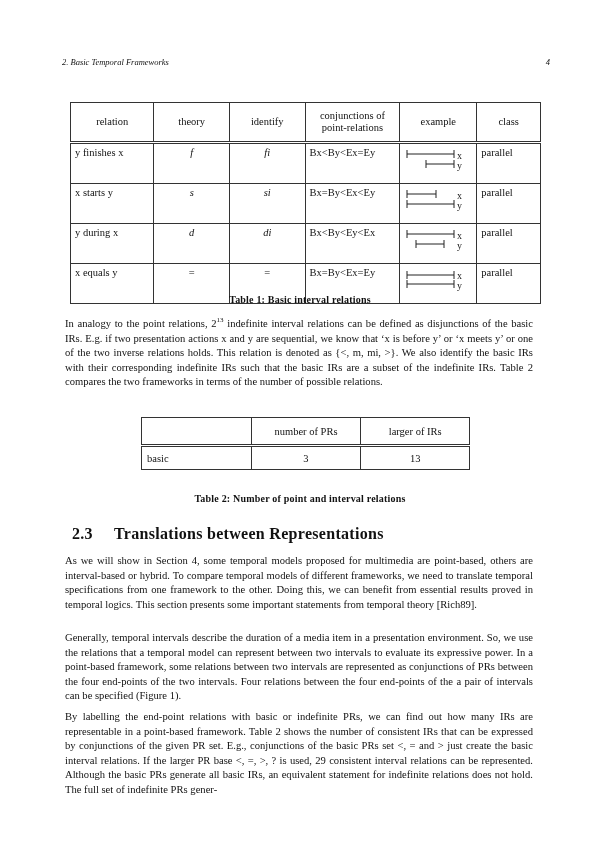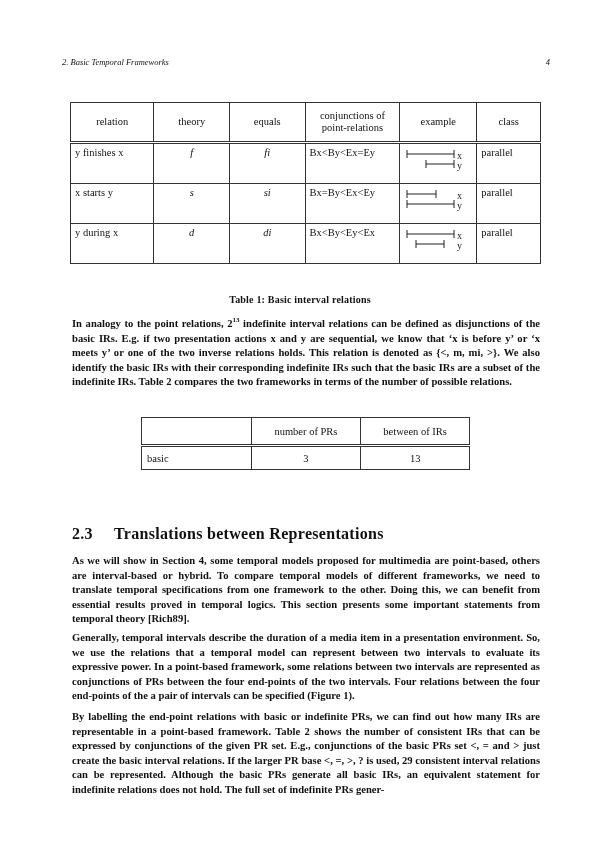--- a/index.html
+++ b/index.html
@@ -15,21 +15,21 @@
   table.t1 th, table.t1 td { border: 1px solid #333; padding: 0 4px; vertical-align: top; }
   table.t1 th { font-weight: normal; text-align: center; vertical-align: middle; height: 38px; line-height: 12px; }
   table.t1 thead tr th { border-bottom: 3px double #333; }
   table.t1 td { height: 36px; padding-top: 3px; }
   table.t1 td.c { text-align: center; }
   table.t1 td.it { font-style: italic; }
   .ex { display: block; margin-top: 1px; }
 
   .caption { position: absolute; left: 0; width: 600px; text-align: center; font-weight: bold; font-size: 10px; letter-spacing: 0.2px; }
 
-  .para { position: absolute; left: 72px; width: 468px; font-size: 10.6px; line-height: 14.6px; text-align: justify; font-weight: bold; }
+  .para { position: absolute; left: 65px; width: 468px; font-size: 10.6px; line-height: 14.6px; text-align: justify; }
   sup { font-size: 7px; line-height: 0; }
 
   table.t2 { position: absolute; left: 141px; top: 417px; width: 329px; border-collapse: collapse; font-size: 10.5px; }
   table.t2 th, table.t2 td { border: 1px solid #333; padding: 0 5px; height: 22px; }
   table.t2 th { font-weight: normal; text-align: center; height: 26px; }
   table.t2 thead tr th { border-bottom: 3px double #333; }
   table.t2 td.c { text-align: center; }
 
   .section-heading { position: absolute; left: 72px; top: 525px; font-size: 16px; font-weight: bold; letter-spacing: 0.3px; }
   .section-heading .num { display: inline-block; width: 42px; }
@@ -50,21 +50,21 @@
         <col style="width:76px">
         <col style="width:76px">
       <col style="width:95px">
         <col style="width:76px">
         <col style="width:64px">
     </colgroup>
     <thead>
       <tr>
         <th>relation</th>
         <th>theory</th>
-        <th>equals</th>
+        <th>identify</th>
         <th>
           <span>conjunctions of</span><br>
           <span>point-relations</span>
         </th>
         <th>example</th>
         <th>class</th>
       </tr>
     </thead>
     <tbody>
       <tr>
@@ -123,49 +123,71 @@
               <line x1="12" y1="16" x2="40" y2="16"></line>
                 <line x1="12" y1="12" x2="12" y2="20"></line>
                 <line x1="40" y1="12" x2="40" y2="20"></line>
             </g>
             <text x="53" y="11" font-size="10" font-family="Liberation Serif, serif" fill="#222">x</text>
             <text x="53" y="21" font-size="10" font-family="Liberation Serif, serif" fill="#222">y</text>
           </svg>
         </td>
         <td>parallel</td>
       </tr>
+      <tr>
+        <td>x equals y</td>
+        <td class="c it" style="font-style:normal">=</td>
+        <td class="c it" style="font-style:normal">=</td>
+        <td>Bx=By&lt;Ex=Ey</td>
+        <td>
+          <svg class="ex" width="68" height="26" viewBox="0 0 68 26">
+            <g stroke="#222" stroke-width="1" fill="none">
+              <line x1="3" y1="7" x2="50" y2="7"></line>
+                <line x1="3" y1="3" x2="3" y2="11"></line>
+                <line x1="50" y1="3" x2="50" y2="11"></line>
+              <line x1="3" y1="16" x2="50" y2="16"></line>
+                <line x1="3" y1="12" x2="3" y2="20"></line>
+                <line x1="50" y1="12" x2="50" y2="20"></line>
+            </g>
+            <text x="53" y="11" font-size="10" font-family="Liberation Serif, serif" fill="#222">x</text>
+            <text x="53" y="21" font-size="10" font-family="Liberation Serif, serif" fill="#222">y</text>
+          </svg>
+        </td>
+        <td>parallel</td>
+      </tr>
     </tbody>
   </table>
 
   <div class="caption" style="top:294px">Table 1: Basic interval relations</div>
 
   <div class="para" style="top:317px"><span>In analogy to the point relations, 2</span><sup>13</sup><span> indefinite interval relations can be defined as disjunctions of the basic IRs. E.g. if two presentation actions x and y are sequential, we know that ‘x is before y’ or ‘x meets y’ or one of the two inverse relations holds. This relation is denoted as {&lt;, m, mi, &gt;}. We also identify the basic IRs with their corresponding indefinite IRs such that the basic IRs are a subset of the indefinite IRs. Table 2 compares the two frameworks in terms of the number of possible relations.</span></div>
 
   <table class="t2">
     <colgroup>
         <col style="width:110px">
         <col style="width:110px">
         <col style="width:109px">
       </colgroup>
     <thead>
       <tr>
         <th></th>
         <th>number of PRs</th>
-        <th>between of IRs</th>
+        <th>larger of IRs</th>
       </tr>
     </thead>
     <tbody>
       <tr>
         <td>basic</td>
         <td class="c">3</td>
         <td class="c">13</td>
       </tr>
     </tbody>
   </table>
 
+  <div class="caption" style="top:493px">Table 2: Number of point and interval relations</div>
 
   <div class="section-heading">
     <span class="num">2.3</span><span>Translations between Representations</span>
   </div>
 
   <div class="para" style="top:554px">As we will show in Section 4, some temporal models proposed for multimedia are point-based, others are interval-based or hybrid. To compare temporal models of different frameworks, we need to translate temporal specifications from one framework to the other. Doing this, we can benefit from essential results proved in temporal logics. This section presents some important statements from temporal theory [Rich89].</div>
   <div class="para" style="top:631px">Generally, temporal intervals describe the duration of a media item in a presentation environment. So, we use the relations that a temporal model can represent between two intervals to evaluate its expressive power. In a point-based framework, some relations between two intervals are represented as conjunctions of PRs between the four end-points of the two intervals. Four relations between the four end-points of the a pair of intervals can be specified (Figure 1).</div>
   <div class="para" style="top:710px">By labelling the end-point relations with basic or indefinite PRs, we can find out how many IRs are representable in a point-based framework. Table 2 shows the number of consistent IRs that can be expressed by conjunctions of the given PR set. E.g., conjunctions of the basic PRs set &lt;, = and &gt; just create the basic interval relations. If the larger PR base &lt;, =, &gt;, ? is used, 29 consistent interval relations can be represented. Although the basic PRs generate all basic IRs, an equivalent statement for indefinite relations does not hold. The full set of indefinite PRs gener-</div>
 
 </div>

